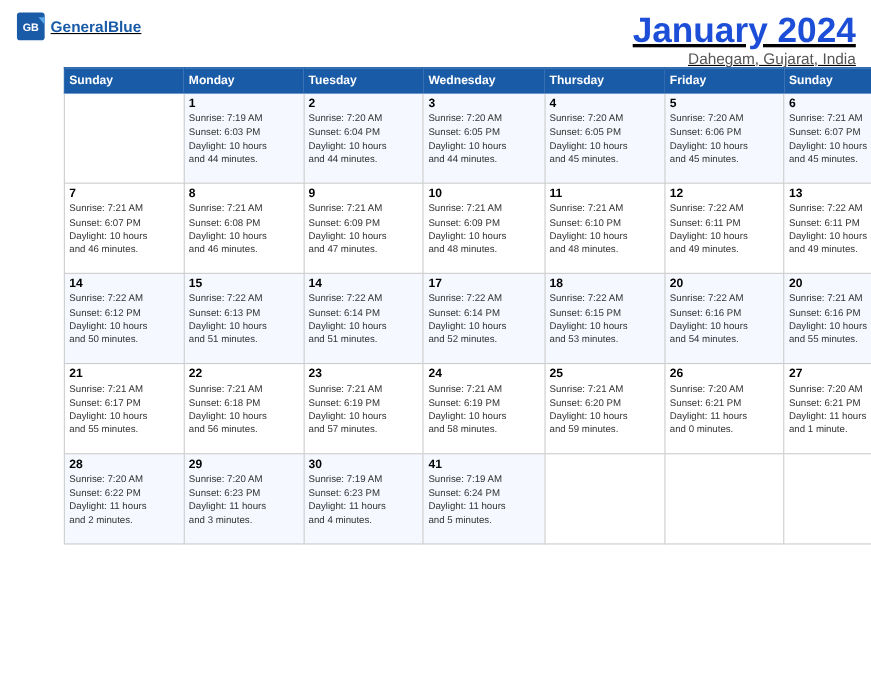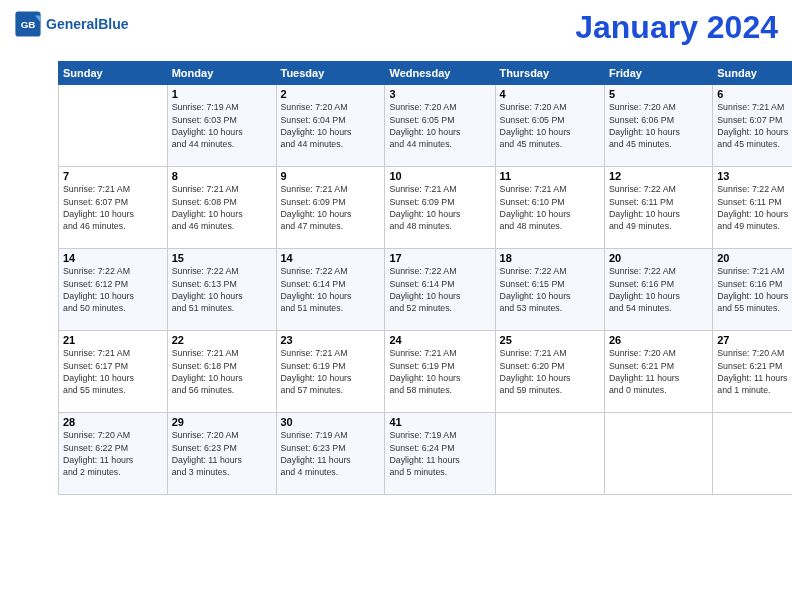--- a/index.html
+++ b/index.html
@@ -13,21 +13,22 @@
     .page {
       width: 792px;
       height: 612px;
       padding: 10px 14px;
       background: #fff;
     }
     .header {
       display: flex;
       justify-content: space-between;
       align-items: flex-start;
-      margin-bottom: 16px;
+      margin-bottom: 0;
+      text-decoration: underline;
     }
     .logo {
       display: flex;
       align-items: center;
       gap: 4px;
     }
     .logo-text {
       font-size: 14px;
       font-weight: bold;
       color: #333;
@@ -108,20 +109,21 @@
         <polygon points="30,8 38,8 38,18" fill="#5ba8e8"></polygon>
       </svg>
       <div>
         <div class="logo-text">
           <span>General</span><span style="color:#1a5ba8">Blue</span>
         </div>
       </div>
     </div>
     <div class="title-block">
       <div class="month-title">January 2024</div>
+      <div class="location">Dahegam, Gujarat, India</div>
     </div>
   </div>
 
   <table>
     <thead>
       <tr>
         <th>Sunday</th>
         <th>Monday</th>
         <th>Tuesday</th>
         <th>Wednesday</th>

